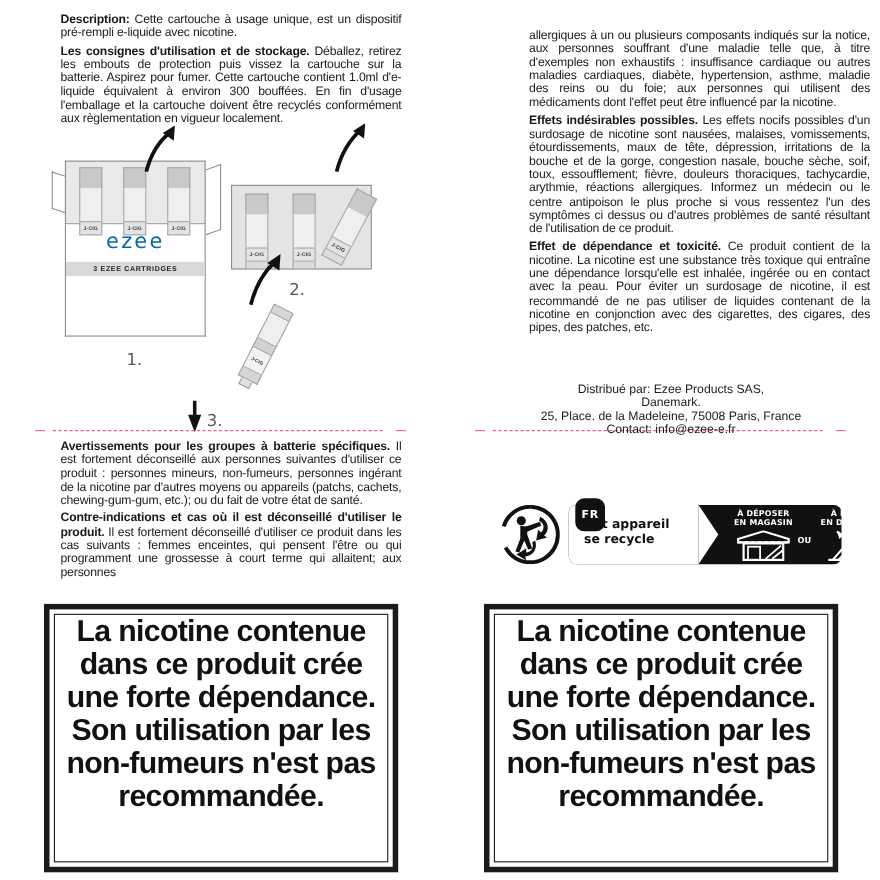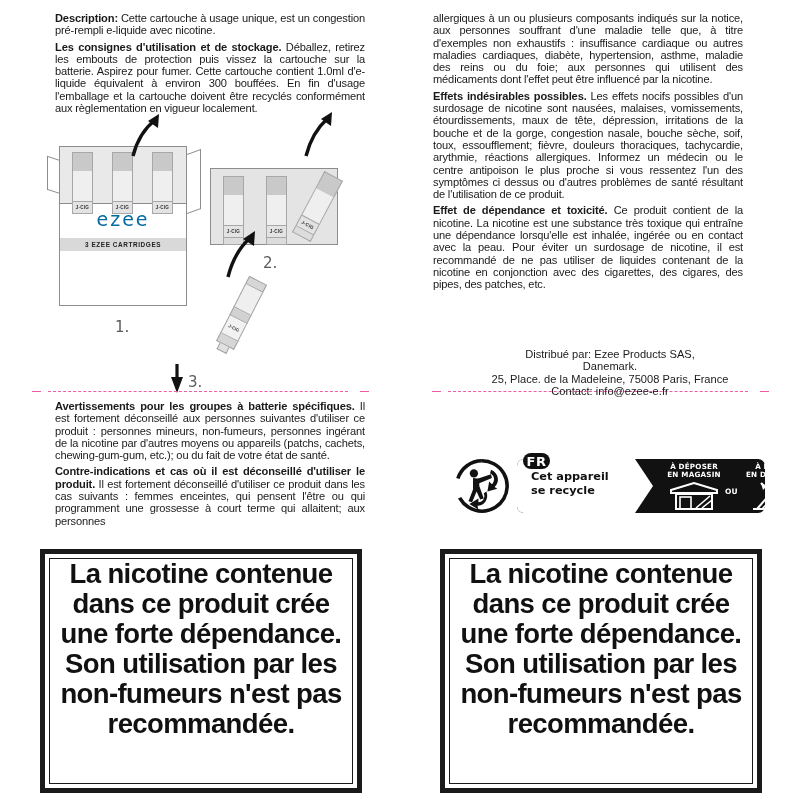--- a/index.html
+++ b/index.html
@@ -9,21 +9,21 @@
     font-family:"Liberation Sans", sans-serif;
     color:#1a1a1a;
     overflow:hidden;
     position:relative;
   }
   .page{position:absolute;inset:0;}
 
   
   .col{position:absolute;top:0;width:310px;}
   .col-left{left:55px;}
-  .col-right{left:433px;}
+  .col-right{left:481px;margin-top:14px;}
 
   .para{
     font-size:11.1px;
     line-height:12.3px;
     text-align:justify;
     text-justify:inter-word;
     margin:0 0 4px 0;
     letter-spacing:-0.15px;
     word-spacing:-0.1px;
   }
@@ -124,22 +124,22 @@
     position:absolute;left:118px;top:0;width:0;height:0;
     border-top:27px solid transparent;border-bottom:27px solid transparent;
     border-left:18px solid #fff;
   }
   .rec-txt{
     position:absolute;left:14px;top:11px;
     font-size:11.3px;font-weight:bold;line-height:13.5px;color:#111;
     font-family:"DejaVu Sans", sans-serif;
   }
   .fr-pill{
-    position:absolute;left:6px;top:-6px;width:27px;height:16px;border-radius:8px;
-    background:#111;color:#fff;font-size:13px;font-weight:bold;
+    position:absolute;left:6px;top:-6px;width:27px;height:30px;border-radius:8px;
+    background:#111;color:#fff;font-size:10px;font-weight:bold;
     display:flex;align-items:center;justify-content:center;
     font-family:"DejaVu Sans", sans-serif;letter-spacing:.5px;
   }
   .dep{
     position:absolute;top:4px;color:#fff;text-align:center;
     font-size:7.2px;font-weight:bold;line-height:8.4px;letter-spacing:.2px;
     font-family:"DejaVu Sans", sans-serif;
   }
   .ou{
     position:absolute;color:#fff;font-size:7.5px;font-weight:bold;
@@ -173,21 +173,21 @@
   }
   .wb-left{left:40px;top:549px;}
   .wb-right{left:440px;top:549px;}
 </style>
 </head>
 <body>
 
 <div class="page">
 
   <div class="col col-left" style="top:12px;">
-    <p class="para"><b>Description:</b><span> Cette cartouche à usage unique, est un congestion pré-rempli e-liquide avec nicotine.</span></p>
+    <p class="para"><b>Description:</b><span> Cette cartouche à usage unique, est un dispositif pré-rempli e-liquide avec nicotine.</span></p>
     <p class="para"><b>Les consignes d'utilisation et de stockage.</b><span> Déballez, retirez les embouts de  protection puis vissez la cartouche sur la batterie. Aspirez pour fumer. Cette cartouche contient 1.0ml d'e-liquide équivalent à environ 300 bouffées. En fin d'usage l'emballage et la cartouche doivent être recyclés conformément aux règlementation en vigueur localement.</span></p>
   </div>
 
   <div class="illus">
 
     <div class="carton">
       <div class="carton-flapL"></div>
       <div class="carton-flapR"></div>
       <div class="carton-top"></div>
       <div class="carton-body"></div>

